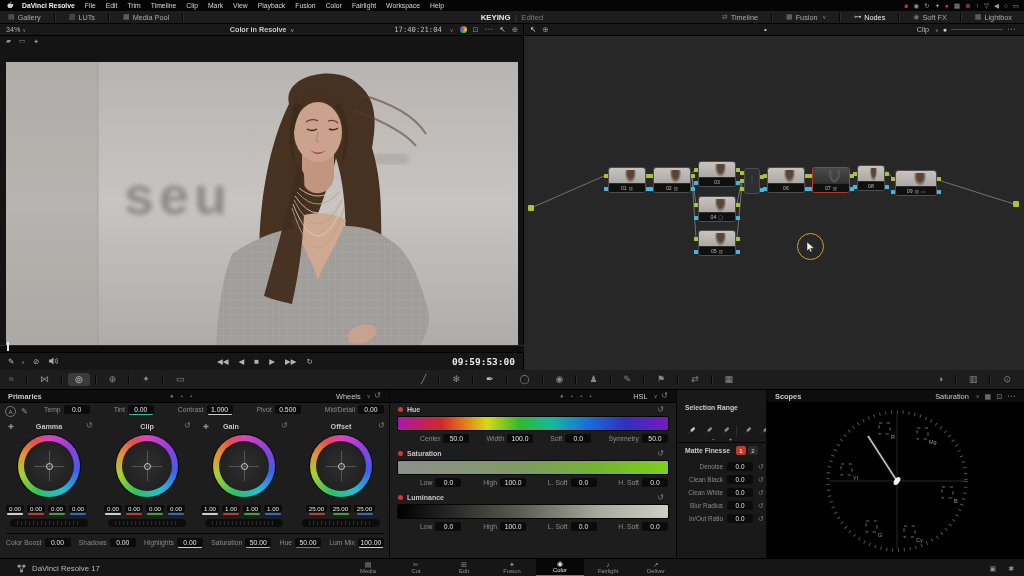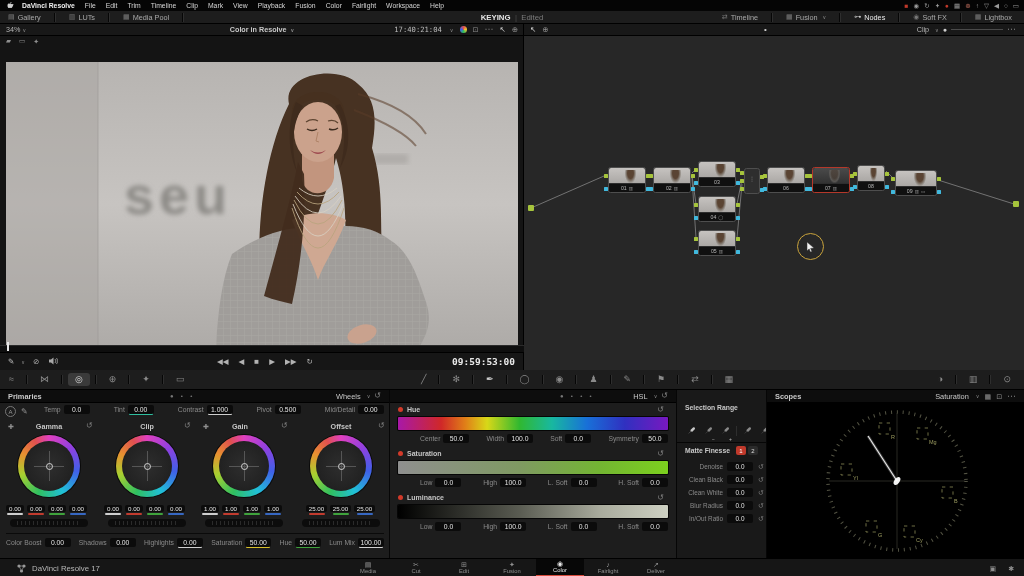--- a/index.html
+++ b/index.html
@@ -540,21 +540,21 @@
         <span class="nf">0.00</span>
       </span>
   </div>
 
   <span class="ic abs" style="left:8px;top:33px;font-size:7px;">✚</span>
   <span class="abs" style="left:0;top:32px;width:98px;text-align:center;font-size:7.2px;font-weight:bold;color:#c5c5c5;">Gamma</span>
   <span class="rst abs" style="left:86px;top:32px;">↺</span>
   <span class="abs" style="left:98px;top:32px;width:98px;text-align:center;font-size:7.2px;font-weight:bold;color:#c5c5c5;">Clip</span>
   <span class="rst abs" style="left:184px;top:32px;">↺</span>
   <span class="ic abs" style="left:203px;top:33px;font-size:7px;">✚</span>
-  <span class="abs" style="left:191px;top:32px;width:98px;text-align:center;font-size:7.2px;font-weight:bold;color:#c5c5c5;">Gain</span>
+  <span class="abs" style="left:182px;top:32px;width:98px;text-align:center;font-size:7.2px;font-weight:bold;color:#c5c5c5;">Gain</span>
   <span class="rst abs" style="left:281px;top:32px;">↺</span>
   <span class="abs" style="left:292px;top:32px;width:98px;text-align:center;font-size:7.2px;font-weight:bold;color:#c5c5c5;">Offset</span>
   <span class="rst abs" style="left:378px;top:32px;">↺</span>
 
   <div class="wheel" style="left:18px;top:45px;">
       <div class="inner">
         <span class="hline"></span>
         <span class="vline"></span>
         <span class="cdot"></span>
       </div>

